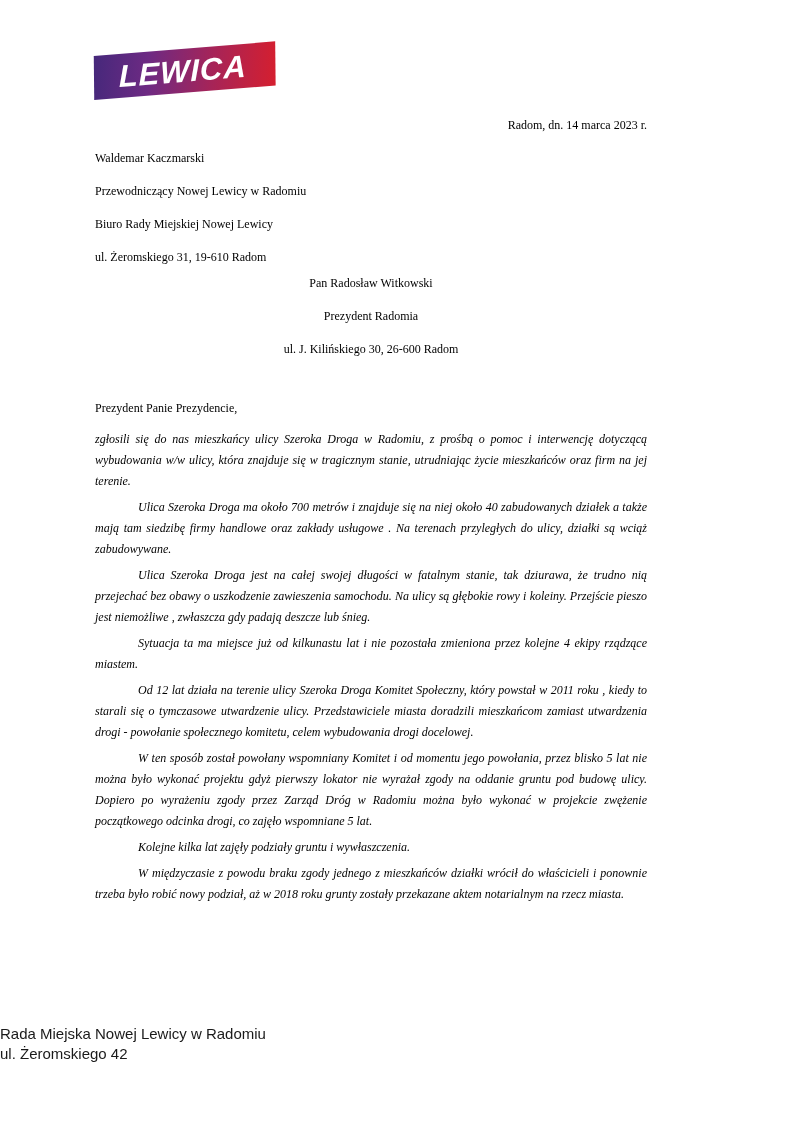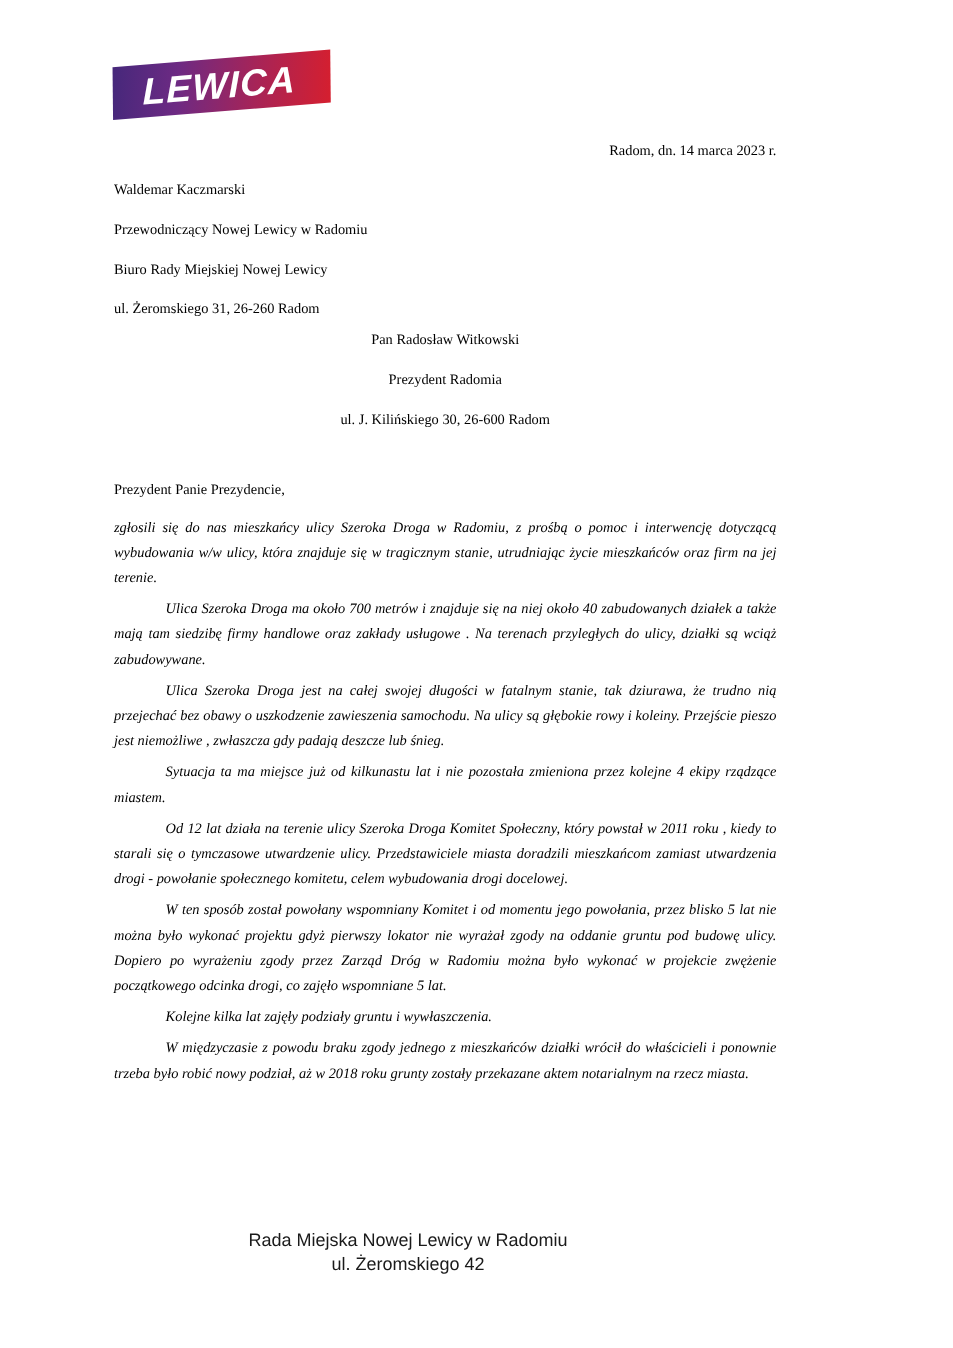--- a/index.html
+++ b/index.html
@@ -77,21 +77,20 @@
   .body-text p.indent {
     text-indent: 43px;
   }
 
   
   .letter-footer {
     position: absolute;
     left: 0;
     top: 1024px;
     width: 680px;
-    text-align: center;
     font-family: "Liberation Sans", sans-serif;
     font-size: 15px;
     line-height: 20px;
     color: #1a1a1a;
   }
 </style>
 </head>
 <body>
 
 <div class="page">
@@ -101,21 +100,21 @@
   </div>
 
   <div class="content">
 
     <div class="date-line">Radom, dn. 14 marca 2023 r.</div>
 
     <div class="sender-block">
       <div>Waldemar Kaczmarski</div>
       <div>Przewodniczący Nowej Lewicy w Radomiu</div>
       <div>Biuro Rady Miejskiej Nowej Lewicy</div>
-      <div>ul. Żeromskiego 31, 26-260 Radom</div>
+      <div>ul. Żeromskiego 31, 19-610 Radom</div>
     </div>
 
     <div class="recipient-block">
       <div>Pan Radosław Witkowski</div>
       <div>Prezydent Radomia</div>
       <div>ul. J. Kilińskiego 30, 26-600 Radom</div>
     </div>
 
     <div class="salutation">Prezydent Panie Prezydencie,</div>
 

